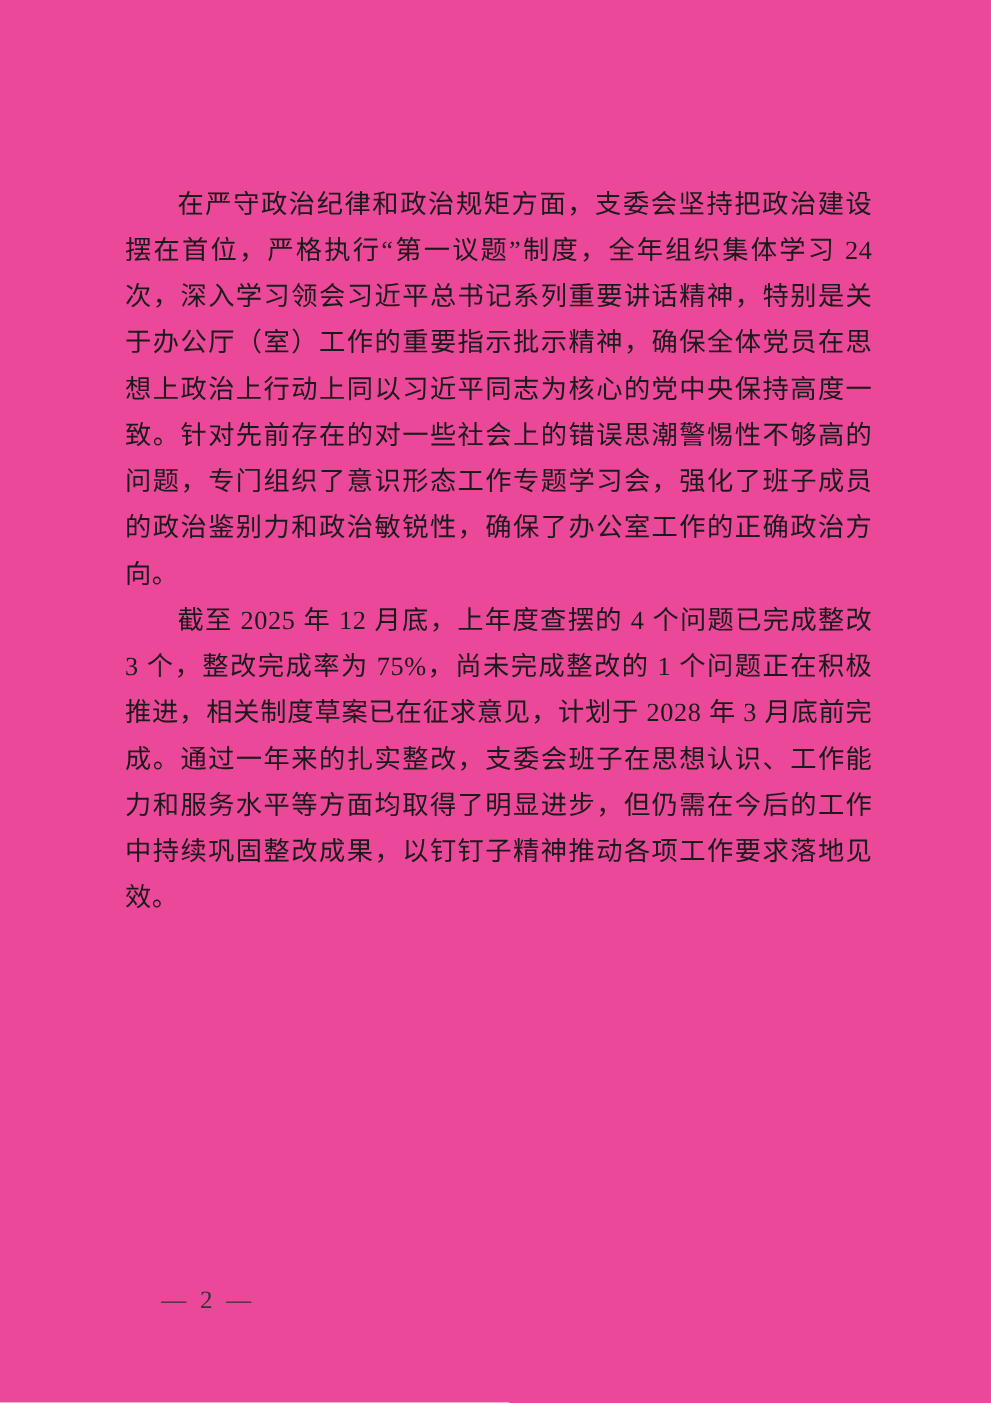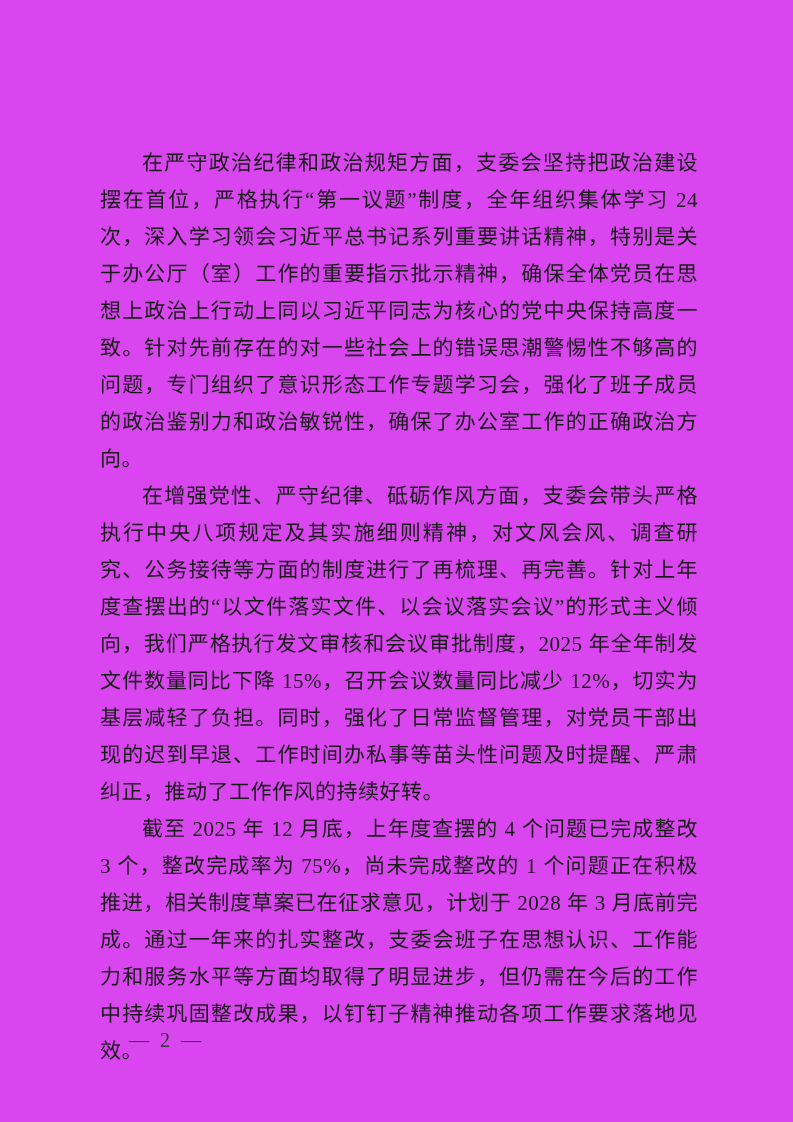--- a/index.html
+++ b/index.html
@@ -4,21 +4,21 @@
 <style>
   html, body {
     margin: 0;
     padding: 0;
     background: #ffffff;
   }
   .page {
     position: relative;
     width: 793px;
     height: 1122px;
-    background: #d946ef;
+    background: #ec4899;
     overflow: hidden;
     font-family: "Liberation Serif", "DejaVu Serif", serif;
     color: #1a1a1a;
   }
   .body-text {
     position: absolute;
     left: 100px;
     top: 145px;
     width: 598px;
   }
@@ -43,17 +43,16 @@
     letter-spacing: 3px;
     white-space: pre;
   }
 </style>
 </head>
 <body>
 
 <div class="page">
   <div class="body-text">
     <p class="para">在严守政治纪律和政治规矩方面，支委会坚持把政治建设摆在首位，严格执行“第一议题”制度，全年组织集体学习 24 次，深入学习领会习近平总书记系列重要讲话精神，特别是关于办公厅（室）工作的重要指示批示精神，确保全体党员在思想上政治上行动上同以习近平同志为核心的党中央保持高度一致。针对先前存在的对一些社会上的错误思潮警惕性不够高的问题，专门组织了意识形态工作专题学习会，强化了班子成员的政治鉴别力和政治敏锐性，确保了办公室工作的正确政治方向。</p>
-    <p class="para">在增强党性、严守纪律、砥砺作风方面，支委会带头严格执行中央八项规定及其实施细则精神，对文风会风、调查研究、公务接待等方面的制度进行了再梳理、再完善。针对上年度查摆出的“以文件落实文件、以会议落实会议”的形式主义倾向，我们严格执行发文审核和会议审批制度，2025 年全年制发文件数量同比下降 15%，召开会议数量同比减少 12%，切实为基层减轻了负担。同时，强化了日常监督管理，对党员干部出现的迟到早退、工作时间办私事等苗头性问题及时提醒、严肃纠正，推动了工作作风的持续好转。</p>
     <p class="para">截至 2025 年 12 月底，上年度查摆的 4 个问题已完成整改 3 个，整改完成率为 75%，尚未完成整改的 1 个问题正在积极推进，相关制度草案已在征求意见，计划于 2028 年 3 月底前完成。通过一年来的扎实整改，支委会班子在思想认识、工作能力和服务水平等方面均取得了明显进步，但仍需在今后的工作中持续巩固整改成果，以钉钉子精神推动各项工作要求落地见效。</p>
   </div>
   <div class="footer">— 2 —</div>
 </div>
 
 </body></html>

